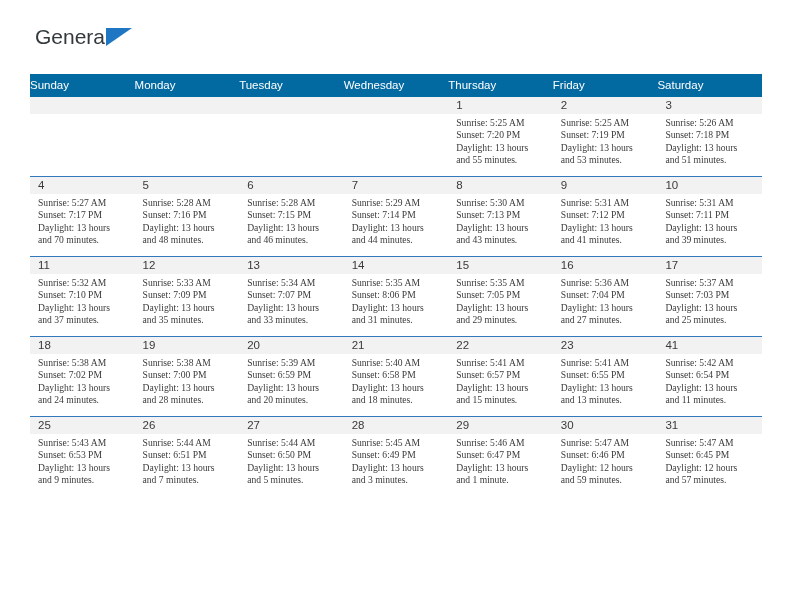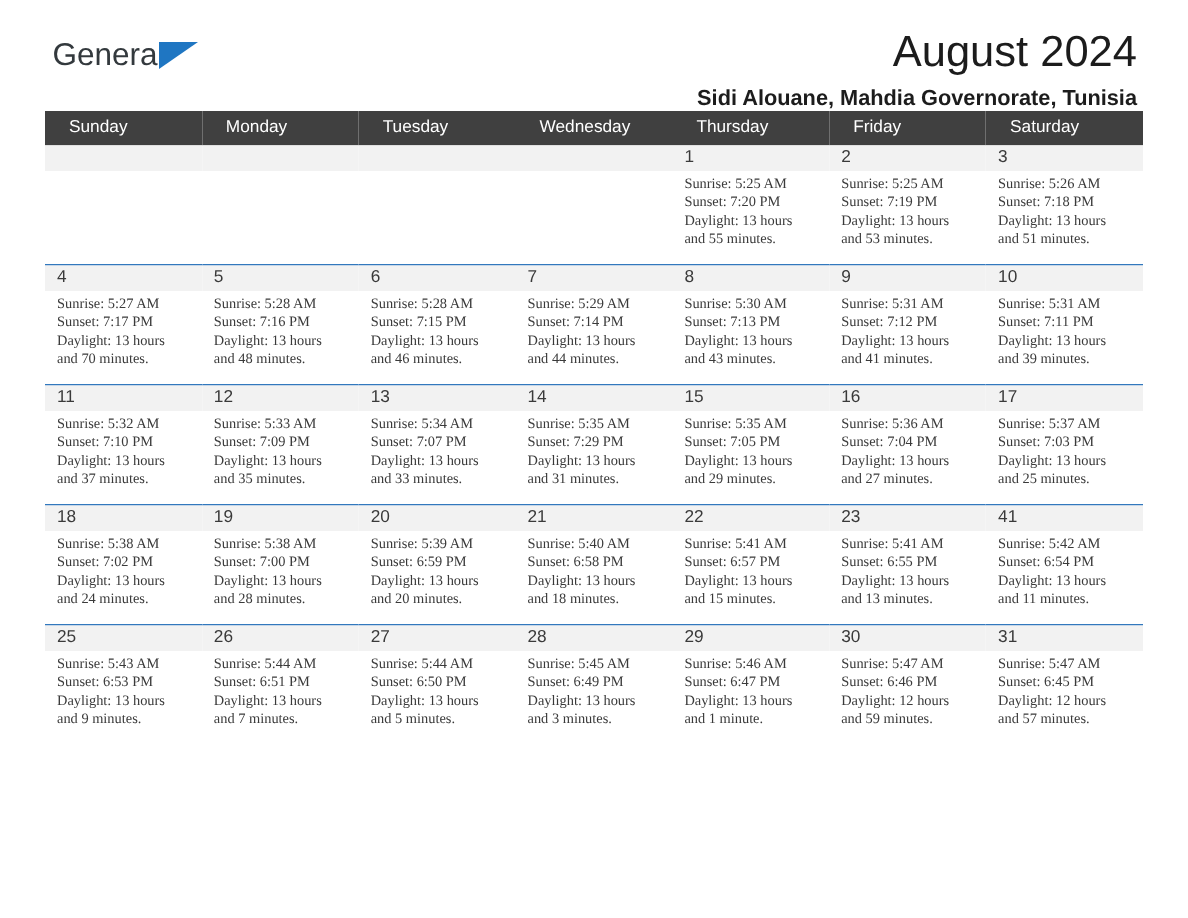--- a/index.html
+++ b/index.html
@@ -85,26 +85,26 @@
     white-space: nowrap;
   }
 
   
   .calendar {
     width: 732px;
     border-collapse: collapse;
     table-layout: fixed;
   }
   .calendar th {
-    background: #404040;
+    background: #0369a1;
     color: #ffffff;
     font-size: 11.5px;
     font-weight: normal;
     text-align: left;
-    padding: 5px 0 6px 16px;
+    padding: 5px 0 6px 0;
     height: 10px;
     border: none;
   }
   .calendar td {
     width: 104.57px;
     height: 79px;
     vertical-align: top;
     padding: 0;
     border: none;
     border-top: 1px solid #3278bd;
@@ -145,24 +145,20 @@
 
 <div class="page">
 
   <div class="header">
     <div class="brand">
       <span class="brand-top">
         <span class="brand-general">General</span><span class="brand-triangle"></span>
       </span>
     </div>
 
-    <div class="title-block">
-      <div class="cal-title">August 2024</div>
-      <div class="cal-subtitle">Sidi Alouane, Mahdia Governorate, Tunisia</div>
-    </div>
   </div>
 
   <table class="calendar">
     <thead>
       <tr>
         <th>Sunday</th>
         <th>Monday</th>
         <th>Tuesday</th>
         <th>Wednesday</th>
         <th>Thursday</th>
@@ -337,21 +333,21 @@
                 <div>Daylight: 13 hours</div>
                 <div>and 33 minutes.</div>
               </div>
             </div>
           </td>
           <td>
             <div class="daycell">
               <div class="daynum-band">14</div>
               <div class="details">
                 <div>Sunrise: 5:35 AM</div>
-                <div>Sunset: 7:29 PM</div>
+                <div>Sunset: 8:06 PM</div>
                 <div>Daylight: 13 hours</div>
                 <div>and 31 minutes.</div>
               </div>
             </div>
           </td>
           <td>
             <div class="daycell">
               <div class="daynum-band">15</div>
               <div class="details">
                 <div>Sunrise: 5:35 AM</div>

